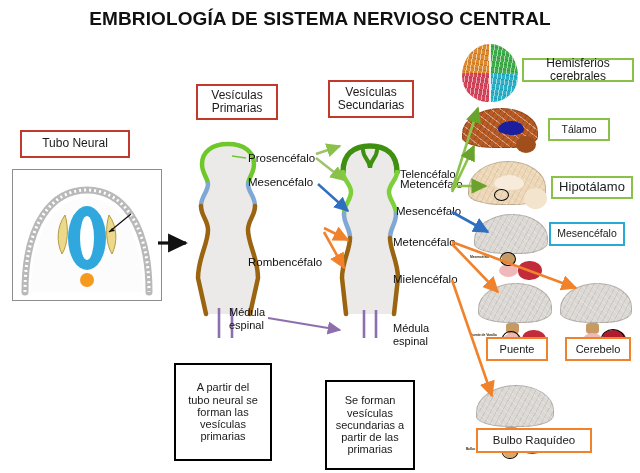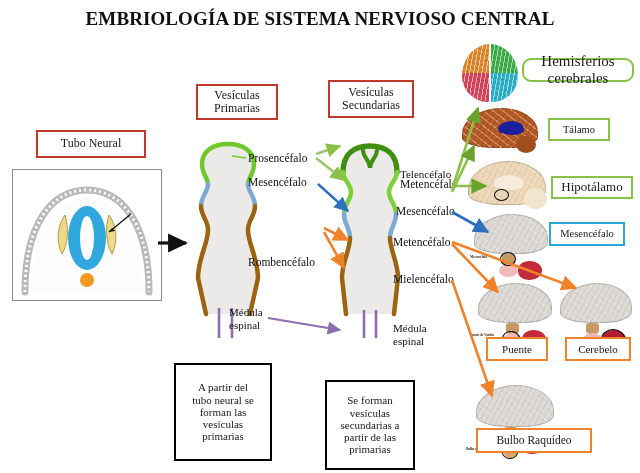--- a/index.html
+++ b/index.html
@@ -3,21 +3,21 @@
 <meta charset="utf-8">
 <style>
   html,body{margin:0;padding:0;}
   body{
     width:640px;height:473px;
     background:#ffffff;
     font-family:"Liberation Sans", sans-serif;
     overflow:hidden;
     position:relative;
   }
-  #stage{position:absolute;left:0;top:0;width:640px;height:473px;font-family:Liberation Serif, serif;}
+  #stage{position:absolute;left:0;top:0;width:640px;height:473px;}
 
   .abs{position:absolute;}
 
   
   #title{
     left:0;top:8px;width:640px;
     text-align:center;
     font-size:19px;
     font-weight:bold;
     color:#111;
@@ -96,21 +96,21 @@
 
   svg.ovl{position:absolute;left:0;top:0;width:640px;height:473px;overflow:visible;pointer-events:none;}
 </style>
 </head>
 <body>
 
 <div id="stage">
 
   <div class="abs" id="title">EMBRIOLOGÍA DE SISTEMA NERVIOSO CENTRAL</div>
 
-  <div class="abs box box-red" style="left:36px;top:130px;width:110px;height:28px;font-size:12px;text-align:right;">Tubo Neural</div>
+  <div class="abs box box-red" style="left:20px;top:130px;width:110px;height:28px;font-size:12px;text-align:right;">Tubo Neural</div>
 
   <div class="abs" id="ntPanel">
 
     <svg class="abs" style="left:0;top:0;width:148px;height:130px;" viewBox="0 0 148 130">
       <path d="M12 122 C12 52 40 20 74 20 C108 20 136 52 136 122" fill="none" stroke="#b9b9b9" stroke-width="7" stroke-linecap="round"></path>
       <path d="M12 122 C12 52 40 20 74 20 C108 20 136 52 136 122" fill="none" stroke="#ffffff" stroke-width="3" stroke-dasharray="2 3"></path>
       <path d="M18 122 C18 60 44 28 74 28 C104 28 130 60 130 122 Z" fill="#fbfbfb" opacity=".85"></path>
 
       <path d="M52 45 C44 56 43 72 49 84 C55 74 56 58 52 45 Z" fill="#ecd98c" stroke="#b59b3e" stroke-width="1"></path>
       <path d="M96 45 C104 56 105 72 99 84 C93 74 92 58 96 45 Z" fill="#ecd98c" stroke="#b59b3e" stroke-width="1"></path>
@@ -208,21 +208,21 @@
   <div class="thumb" style="left:462px;top:44px;width:56px;height:58px;">
     <div class="hemi" style="left:0;top:0;width:56px;height:58px;">
       <div class="q" style="left:0;top:0;background:#e08a2e;"></div>
       <div class="q" style="left:50%;top:0;background:#3fae4b;"></div>
       <div class="q" style="left:0;top:50%;background:#d6455c;"></div>
       <div class="q" style="left:50%;top:50%;background:#2bb2c9;"></div>
       <div class="gyri"></div>
       <div style="position:absolute;left:49%;top:0;width:2px;height:100%;background:rgba(255,255,255,.85);"></div>
     </div>
   </div>
-  <div class="abs box box-green" style="left:522px;top:58px;width:112px;height:24px;font-size:15px;border-radius:9px;">Hemisferios cerebrales</div>
+  <div class="abs box box-green" style="left:522px;top:58px;width:112px;height:24px;font-size:12px;">Hemisferios cerebrales</div>
 
   <div class="thumb" style="left:462px;top:108px;width:76px;height:48px;">
     <div class="sag" style="left:0;top:0;width:76px;height:40px;background:#b75a24;">
       <div class="sagtex"></div>
     </div>
     <div class="corpus" style="left:36px;top:13px;width:26px;height:14px;background:#1b1f9e;"></div>
     <div class="cbl" style="left:54px;top:28px;width:20px;height:17px;background:#a14e1d;"></div>
   </div>
   <div class="abs box box-green" style="left:548px;top:118px;width:62px;height:23px;font-size:10.5px;">Tálamo</div>
 

